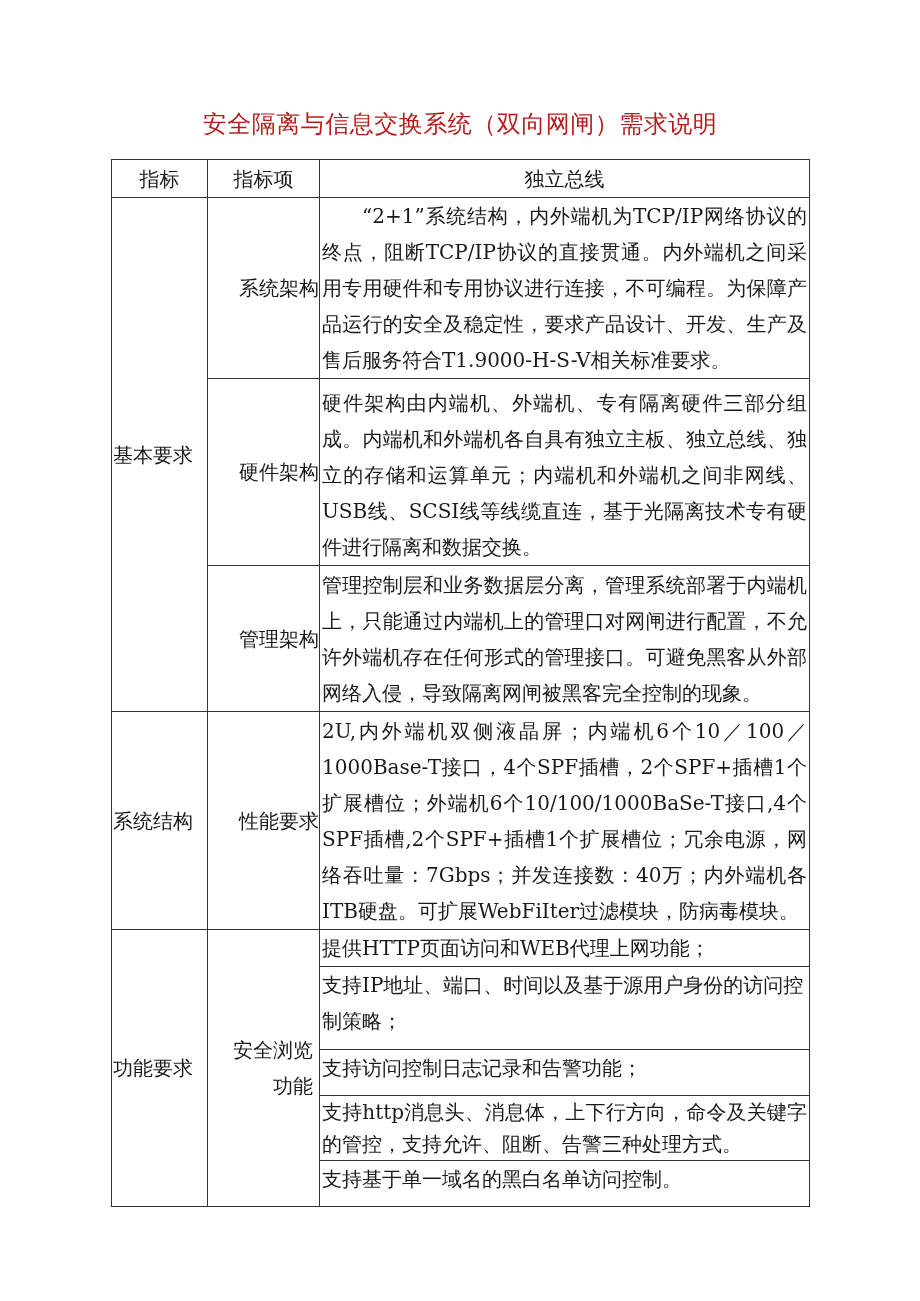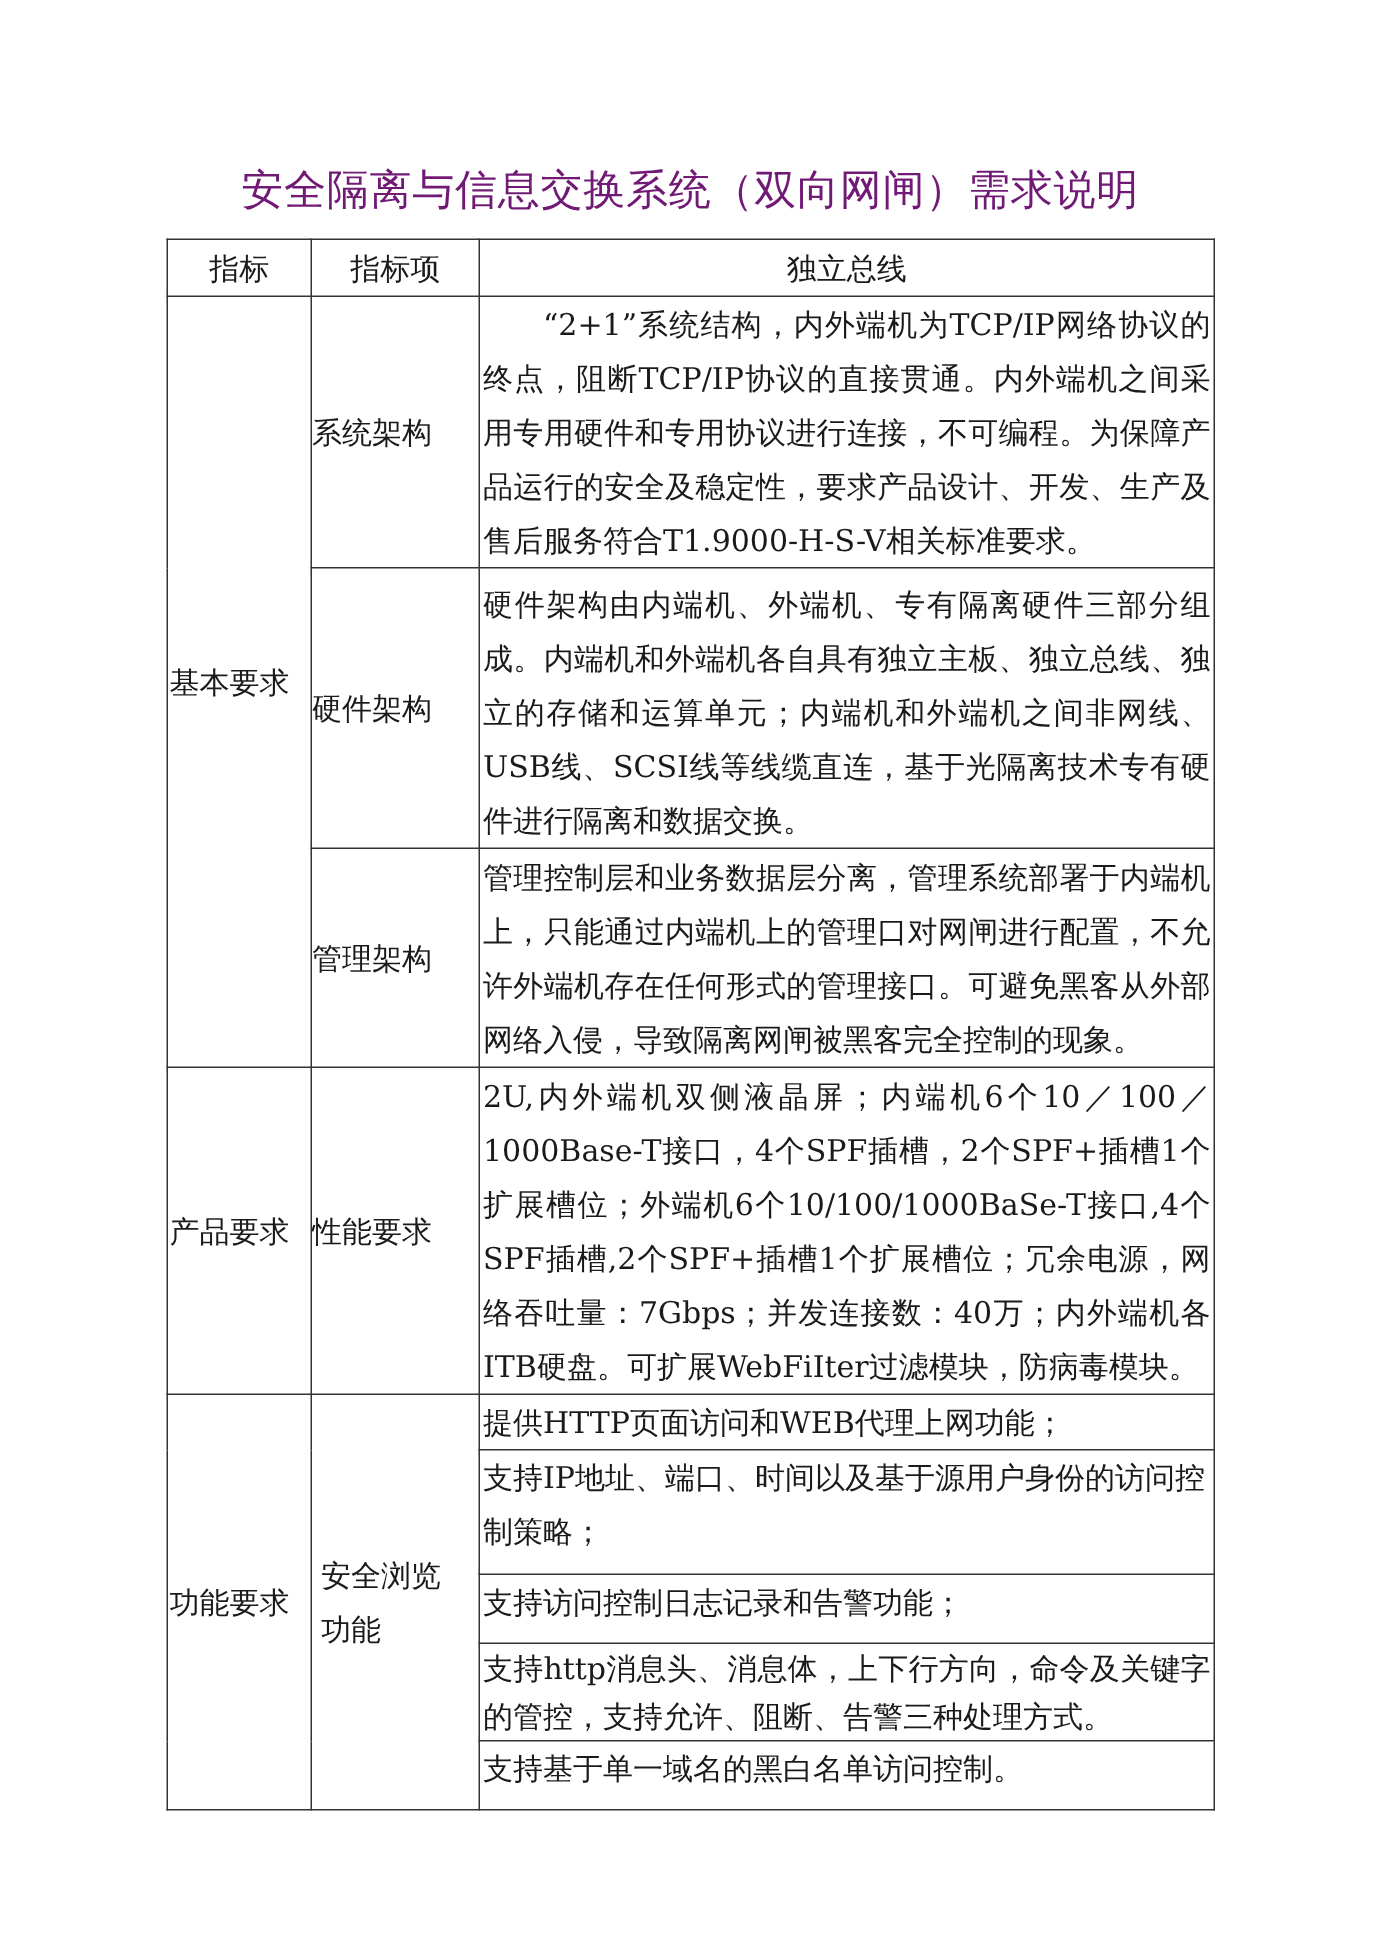--- a/index.html
+++ b/index.html
@@ -1,26 +1,26 @@
 <!DOCTYPE html>
 <html><head>
   <meta charset="utf-8">
   <style>
     html, body { margin: 0; padding: 0; background: #ffffff; }
     body { width: 920px; height: 1301px; position: relative; overflow: hidden;
            font-family: "DejaVu Serif", "Liberation Serif", serif; color: #1a1a1a; }
     .title { position: absolute; left: 0; width: 920px; top: 108px; text-align: center;
-             font-size: 28px; letter-spacing: 0.5px; color: #701a75; }
+             font-size: 24px; letter-spacing: 0.5px; color: #b91c1c; }
     table.req { position: absolute; left: 111px; top: 159px; width: 698px;
                 border-collapse: collapse; table-layout: fixed; }
     table.req td, table.req th { border: 1px solid #333; padding: 0; font-weight: normal;
                 font-size: 20px; line-height: 36px; vertical-align: middle; }
     table.req th { text-align: center; height: 37px; }
     .c1 { width: 96px; text-align: left; padding-left: 1px !important; }
-    .c2 { width: 112px; text-align: left; }
+    .c2 { width: 112px; text-align: right; }
     .c3 { width: 488px; text-align: left; padding-left: 2px !important; padding-right: 2px !important; }
     .c2.wrap { line-height: 36px; padding: 0 6px !important; }
     .detail { text-align: justify; }
     .indent { text-indent: 2em; }
   </style>
 </head>
 <body>
 
 <div class="title">安全隔离与信息交换系统（双向网闸）需求说明</div>
 
@@ -45,21 +45,21 @@
   <tr style="height:181px">
     <td class="c2">硬件架构</td>
     <td class="c3 detail" style="vertical-align:top;padding-top:6px;">硬件架构由内端机、外端机、专有隔离硬件三部分组成。内端机和外端机各自具有独立主板、独立总线、独立的存储和运算单元；内端机和外端机之间非网线、USB线、SCSI线等线缆直连，基于光隔离技术专有硬件进行隔离和数据交换。</td>
   </tr>
   <tr style="height:146px">
     <td class="c2">管理架构</td>
     <td class="c3 detail">管理控制层和业务数据层分离，管理系统部署于内端机上，只能通过内端机上的管理口对网闸进行配置，不允许外端机存在任何形式的管理接口。可避免黑客从外部网络入侵，导致隔离网闸被黑客完全控制的现象。</td>
   </tr>
 
   <tr style="height:218px">
-    <td class="c1">产品要求</td>
+    <td class="c1">系统结构</td>
     <td class="c2">性能要求</td>
     <td class="c3 detail">2U,内外端机双侧液晶屏；内端机6个10／100／1000Base-T接口，4个SPF插槽，2个SPF+插槽1个扩展槽位；外端机6个10/100/1000BaSe-T接口,4个SPF插槽,2个SPF+插槽1个扩展槽位；冗余电源，网络吞吐量：7Gbps；并发连接数：40万；内外端机各ITB硬盘。可扩展WebFiIter过滤模块，防病毒模块。</td>
   </tr>
 
   <tr style="height:37px">
     <td class="c1" rowspan="5">功能要求</td>
     <td class="c2 wrap" rowspan="5">安全浏览功能</td>
     <td class="c3">提供HTTP页面访问和WEB代理上网功能；</td>
   </tr>
   <tr style="height:83px">

